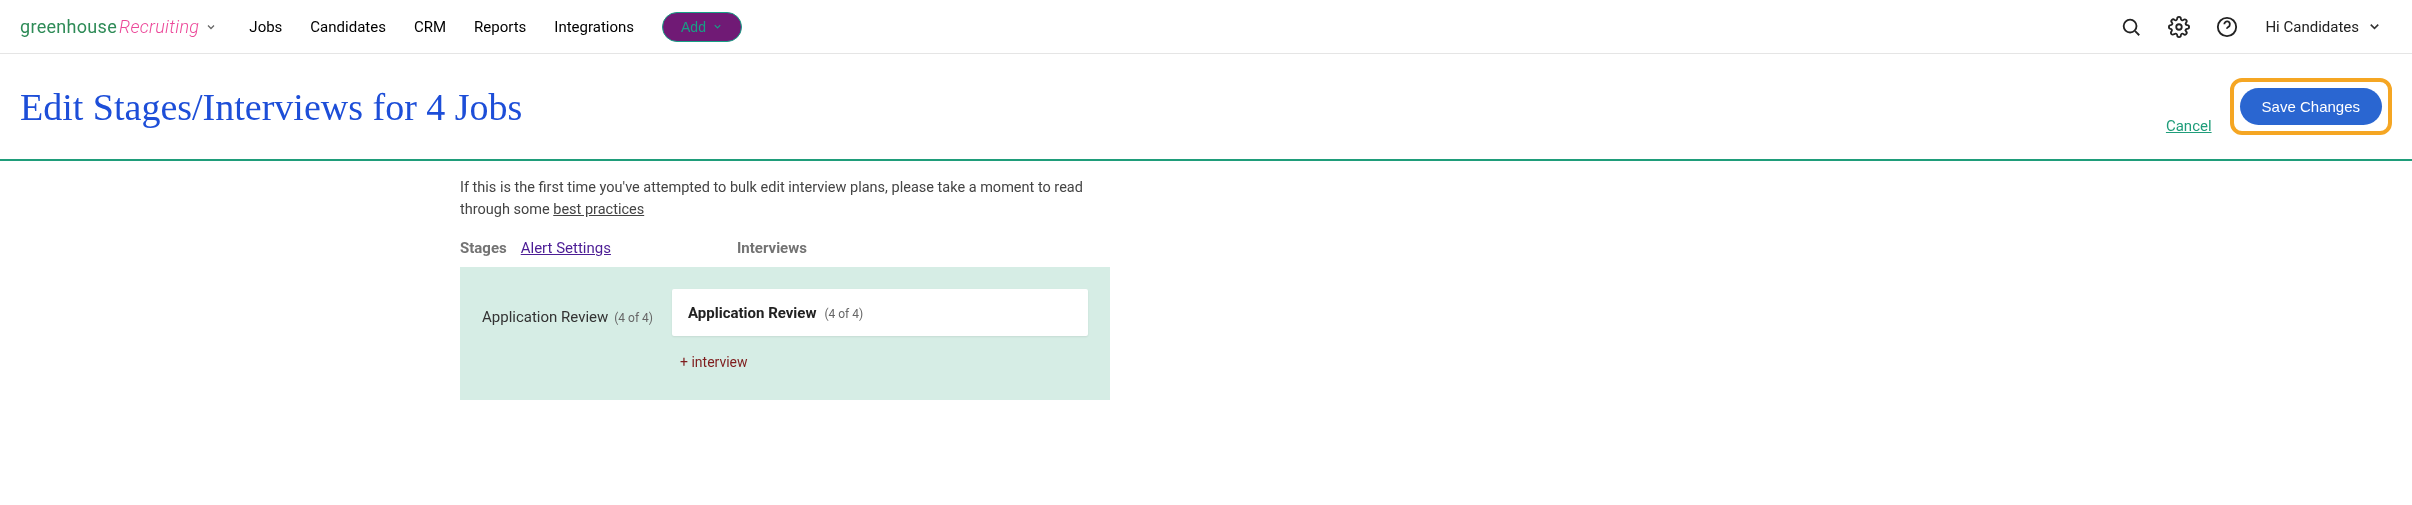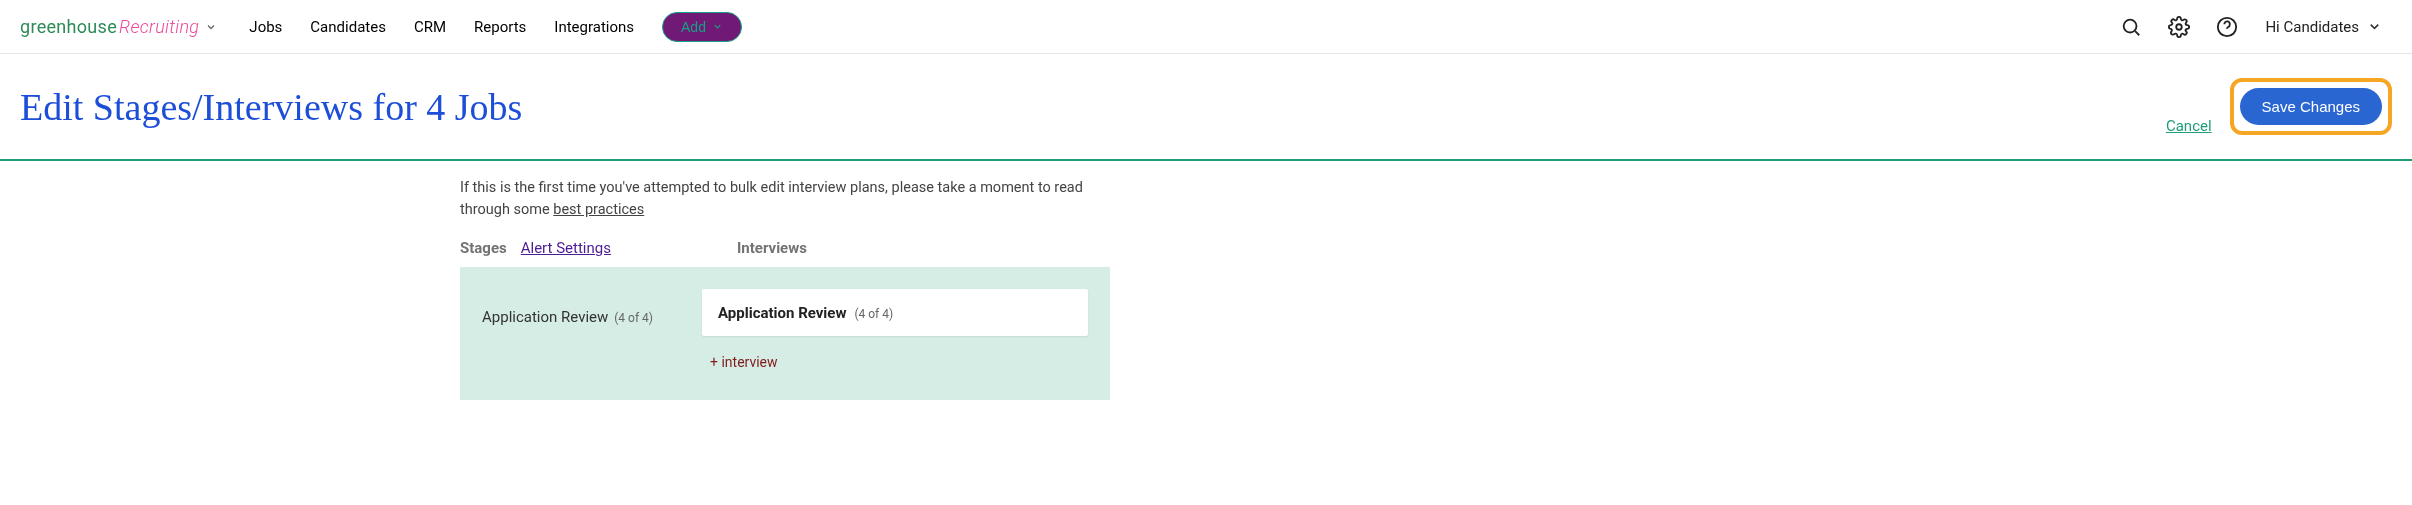--- a/index.html
+++ b/index.html
@@ -164,21 +164,20 @@
   }
 
   .panel {
     background: #d6ede5;
     padding: 22px 22px 30px 22px;
     min-height: 120px;
   }
   .panel-row {
     display: flex;
     align-items: flex-start;
-    gap: 30px;
   }
   .stage-col {
     width: 190px;
     padding-top: 18px;
   }
   .stage-label {
     font-size: 15px;
     color: #333;
   }
   .stage-count {

